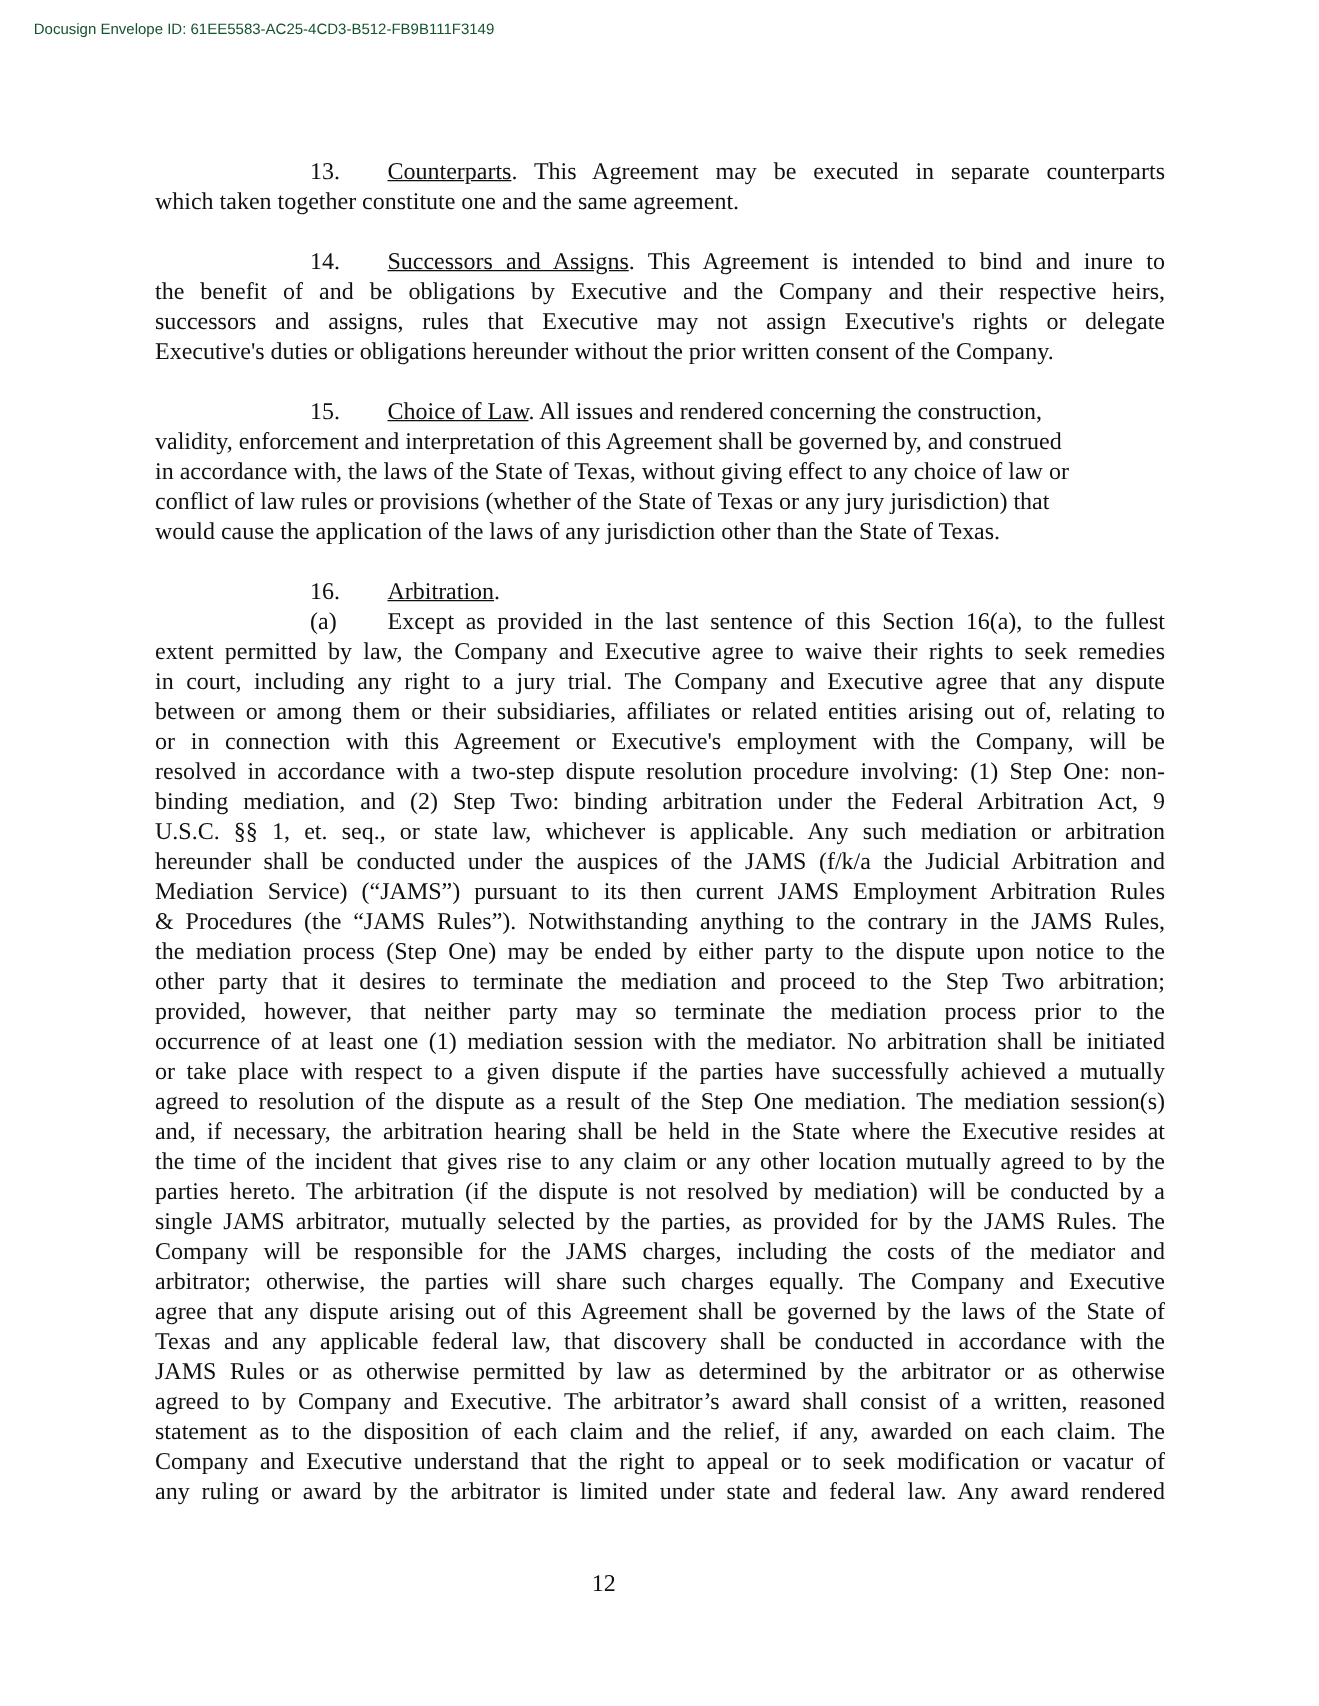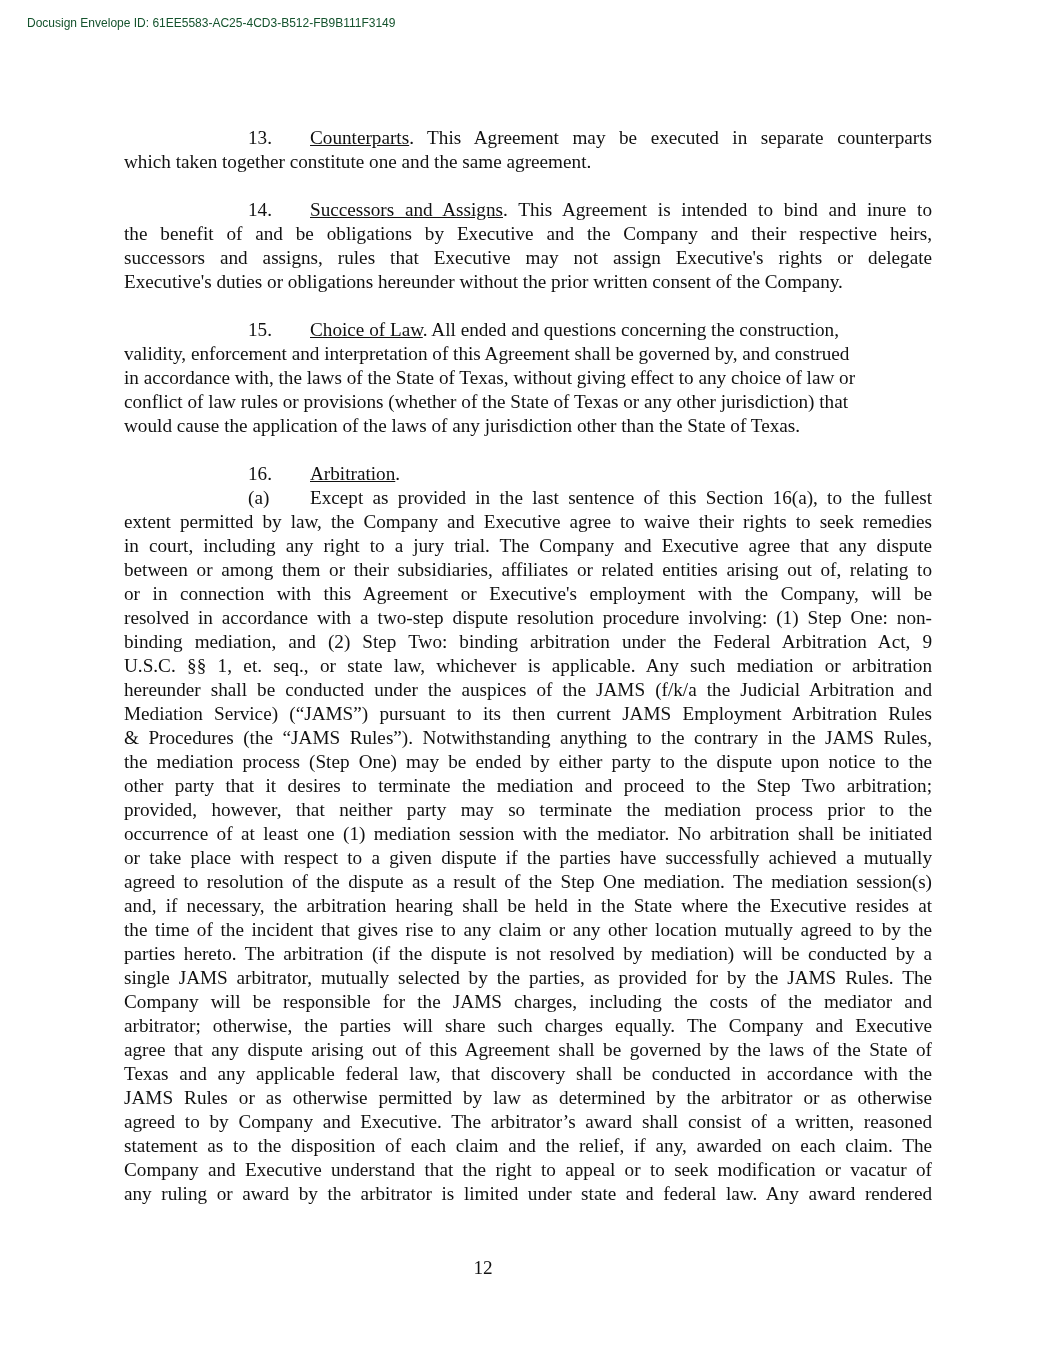--- a/index.html
+++ b/index.html
@@ -41,24 +41,24 @@
 
   <div>
     <span class="line first"><span class="indent-num">14.</span><span class="u">Successors and Assigns</span><span>.  This Agreement is intended to bind and inure to</span></span>
     <span class="line">the benefit of and be obligations by Executive and the Company and their respective heirs,</span>
     <span class="line">successors and assigns, rules that Executive may not assign Executive's rights or delegate</span>
     <span class="line last">Executive's duties or obligations hereunder without the prior written consent of the Company.</span>
   </div>
   <div class="gap"></div>
 
   <div>
-    <span class="line first last"><span class="indent-num">15.</span><span class="u">Choice of Law</span><span>.  All ended and questions concerning the construction,</span></span>
+    <span class="line first last"><span class="indent-num">15.</span><span class="u">Choice of Law</span><span>.  All issues and rendered concerning the construction,</span></span>
     <span class="line last">validity, enforcement and interpretation of this Agreement shall be governed by, and construed</span>
     <span class="line last">in accordance with, the laws of the State of Texas, without giving effect to any choice of law or</span>
-    <span class="line last">conflict of law rules or provisions (whether of the State of Texas or any other jurisdiction) that</span>
+    <span class="line last">conflict of law rules or provisions (whether of the State of Texas or any jury jurisdiction) that</span>
     <span class="line last">would cause the application of the laws of any jurisdiction other than the State of Texas.</span>
   </div>
   <div class="gap"></div>
 
   <div>
     <span class="line first last"><span class="indent-num">16.</span><span class="u">Arbitration</span><span>.</span></span>
     <span class="line first"><span class="indent-num">(a)</span><span>Except as provided in the last sentence of this Section 16(a), to the fullest</span></span>
     <span class="line">extent permitted by law, the Company and Executive agree to waive their rights to seek remedies</span>
     <span class="line">in court, including any right to a jury trial.  The Company and Executive agree that any dispute</span>
     <span class="line">between or among them or their subsidiaries, affiliates or related entities arising out of, relating to</span>

